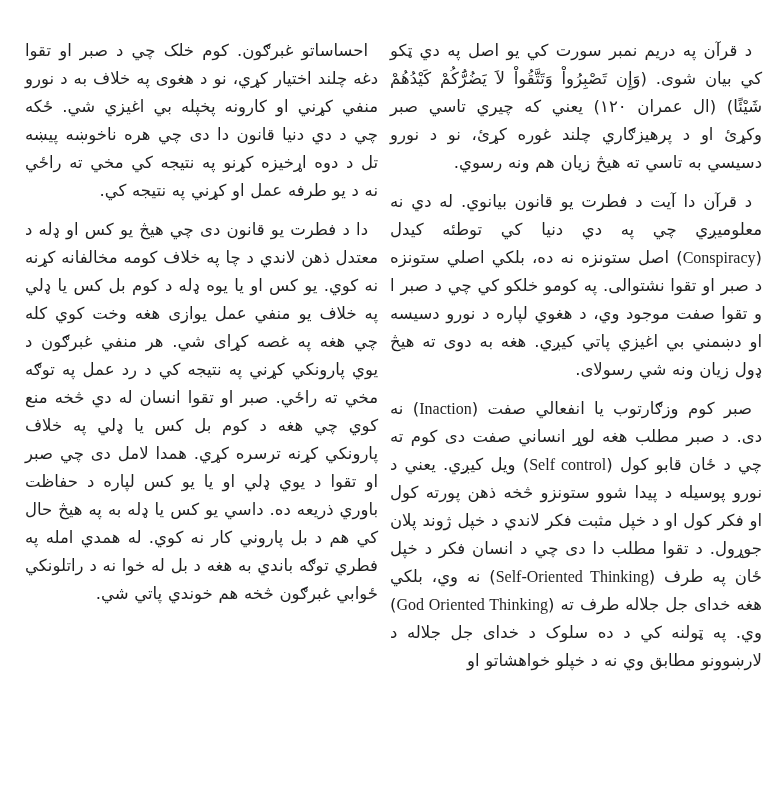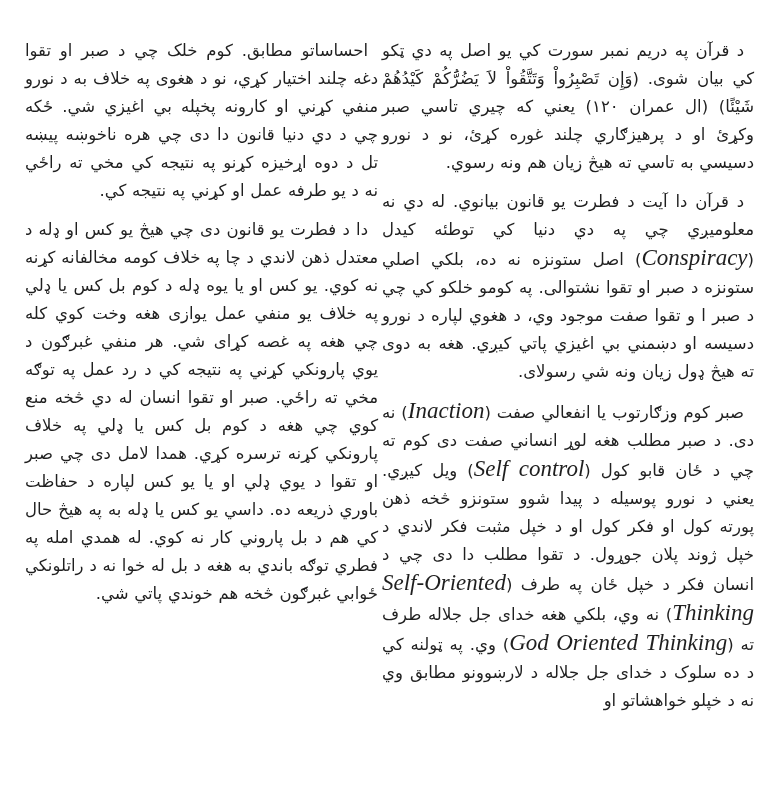--- a/index.html
+++ b/index.html
@@ -18,51 +18,50 @@
     overflow: hidden;
   }
   .column {
     position: absolute;
     top: 37px;
     text-align: justify;
     font-size: 16.5px;
     line-height: 28px;
   }
   .column-right {
-    right: 21px;
+    right: 13px;
     width: 372px;
   }
   .column-left {
     left: 25px;
     width: 353px;
   }
   .para {
     margin: 0 0 11px 0;
     text-indent: 10px;
     word-spacing: 0.03em;
   }
   .para:last-child {
     margin-bottom: 0;
   }
   
   .latin {
     font-family: "Liberation Serif", "DejaVu Serif", serif;
-    font-size: 23px;
-    font-style: italic;
+    font-size: 16px;
   }
 </style>
 </head>
 <body>
 
 <div class="page">
 
   <div class="column column-right">
     <p class="para">د قرآن په دريم نمبر سورت کي يو اصل په دي ټکو کي بيان شوی. (وَإِن تَصْبِرُواْ وَتَتَّقُواْ لاَ يَضُرُّكُمْ كَيْدُهُمْ شَيْئًا) (ال عمران ۱۲۰) يعني که چيري تاسي صبر وکړئ او د پرهيزګاري چلند غوره کړئ، نو د نورو دسيسي به تاسي ته هيڅ زيان هم ونه رسوي.</p>
     <p class="para">د قرآن دا آيت د فطرت يو قانون بيانوي. له دي نه معلوميږي چي په دي دنيا کي توطئه کيدل (<span class="latin" dir="ltr">Conspiracy</span>) اصل ستونزه نه ده، بلکي اصلي ستونزه د صبر او تقوا نشتوالی. په کومو خلکو کي چي د صبر ا و تقوا صفت موجود وي، د هغوي لپاره د نورو دسيسه او دښمني بي اغيزي پاتي کيږي. هغه به دوی ته هيڅ ډول زيان ونه شي رسولای.</p>
     <p class="para">صبر کوم وزګارتوب يا انفعالي صفت (<span class="latin" dir="ltr">Inaction</span>) نه دی. د صبر مطلب هغه لوړ انساني صفت دی کوم ته چي د ځان قابو کول (<span class="latin" dir="ltr">Self control</span>) ويل کيږي. يعني د نورو پوسيله د پيدا شوو ستونزو څخه ذهن پورته کول او فکر کول او د خپل مثبت فکر لاندي د خپل ژوند پلان جوړول. د تقوا مطلب دا دی چي د انسان فکر د خپل ځان په طرف (<span class="latin" dir="ltr">Self-Oriented Thinking</span>) نه وي، بلکي هغه خدای جل جلاله طرف ته (<span class="latin" dir="ltr">God Oriented Thinking</span>) وي. په ټولنه کي د ده سلوک د خدای جل جلاله د لارښوونو مطابق وي نه د خپلو خواهشاتو او</p>
   </div>
 
   <div class="column column-left">
-    <p class="para">احساساتو مطابق. کوم خلک چي د صبر او تقوا دغه چلند اختيار کړي، نو د هغوی په خلاف به د نورو منفي کړني او کارونه پخپله بي اغيزي شي. ځکه چي د دي دنيا قانون دا دی چي هره ناخوښه پيښه تل د دوه اړخيزه کړنو په نتيجه کي مخي ته راځي نه د يو طرفه عمل او کړني په نتيجه کي.</p>
+    <p class="para">احساساتو غبرګون. کوم خلک چي د صبر او تقوا دغه چلند اختيار کړي، نو د هغوی په خلاف به د نورو منفي کړني او کارونه پخپله بي اغيزي شي. ځکه چي د دي دنيا قانون دا دی چي هره ناخوښه پيښه تل د دوه اړخيزه کړنو په نتيجه کي مخي ته راځي نه د يو طرفه عمل او کړني په نتيجه کي.</p>
     <p class="para">دا د فطرت يو قانون دی چي هيڅ يو کس او ډله د معتدل ذهن لاندي د چا په خلاف کومه مخالفانه کړنه نه کوي. يو کس او يا يوه ډله د کوم بل کس يا ډلي په خلاف يو منفي عمل يوازی هغه وخت کوي کله چي هغه په غصه کړای شي. هر منفي غبرګون د يوي پارونکي کړني په نتيجه کي د رد عمل په توګه مخي ته راځي. صبر او تقوا انسان له دي څخه منع کوي چي هغه د کوم بل کس يا ډلي په خلاف پارونکي کړنه ترسره کړي. همدا لامل دی چي صبر او تقوا د يوي ډلي او يا يو کس لپاره د حفاظت باوري ذريعه ده. داسي يو کس يا ډله به په هيڅ حال کي هم د بل پاروني کار نه کوي. له همدي امله په فطري توګه باندي به هغه د بل له خوا نه د راتلونکي ځوابي غبرګون څخه هم خوندي پاتي شي.</p>
   </div>
 
 </div>
 
 </body></html>

